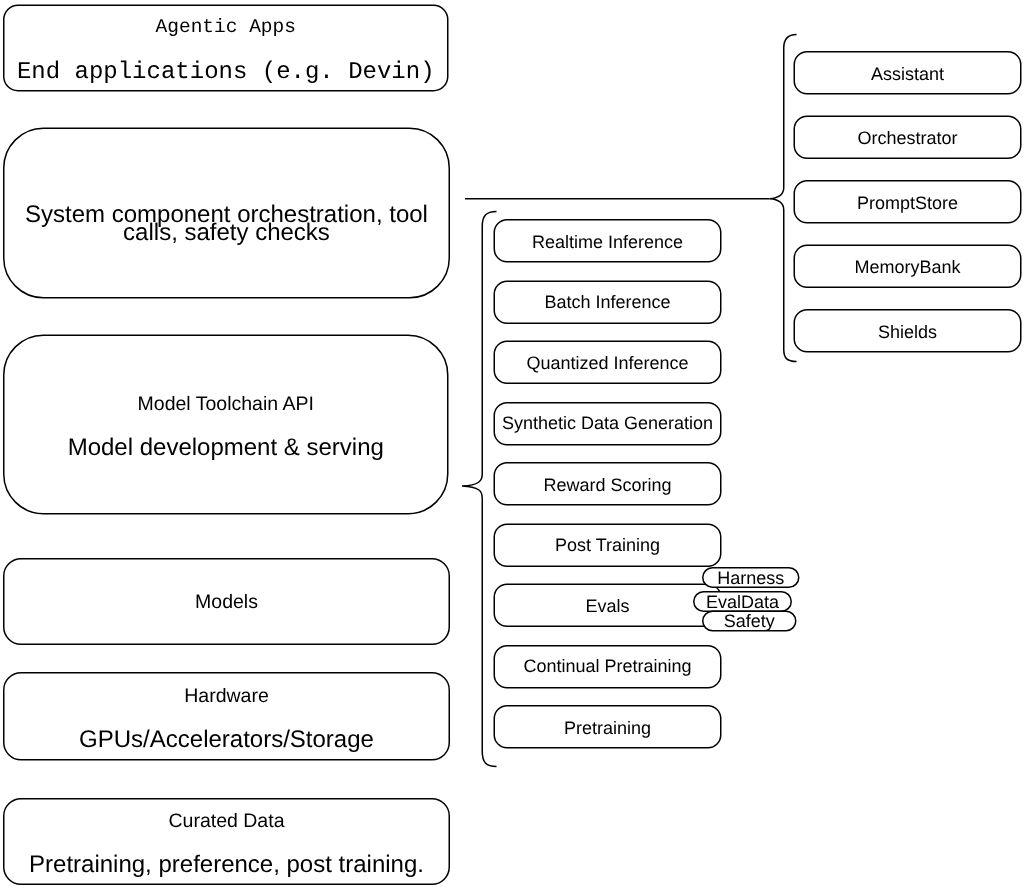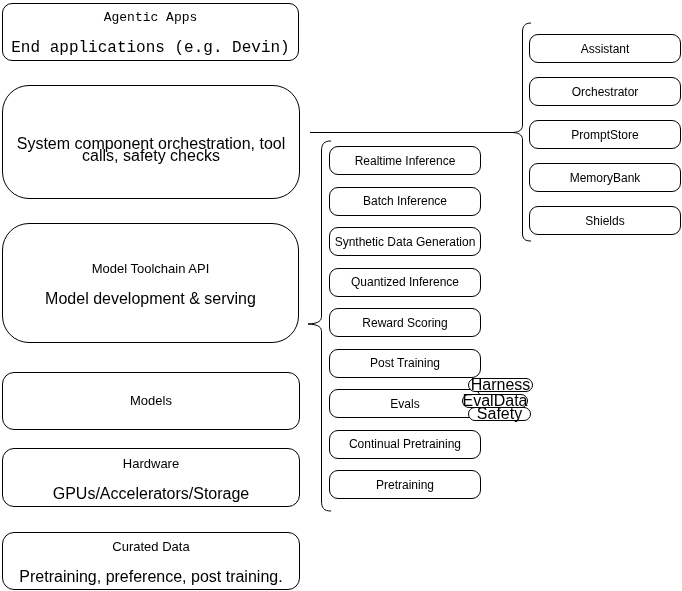--- a/index.html
+++ b/index.html
@@ -86,21 +86,21 @@
   .pill {
     position: absolute;
     box-sizing: border-box;
     height: 14px;
     border: 1px solid #000;
     border-radius: 7px;
     background: #fff;
     display: flex;
     align-items: center;
     justify-content: center;
-    font-size: 16px;
+    font-size: 12px;
     line-height: 10px;
     z-index: 3;
   }
   .pill-harness  { left: 138px; top: -12px; width: 65px; }
   .pill-evaldata { left: 132px; top: 4px;   width: 66px; }
   .pill-safety   { left: 138px; top: 17px;  width: 63px; }
 </style>
 </head>
 <body>
 
@@ -136,22 +136,22 @@
   </div>
 
   <div class="node n6">
     <div class="title">Curated Data</div>
     <div class="subtitle">Pretraining, preference, post training.</div>
   </div>
 
   <div class="mid-col">
     <div class="chip">Realtime Inference</div>
     <div class="chip">Batch Inference</div>
+    <div class="chip">Quantized Inference</div>
     <div class="chip">Synthetic Data Generation</div>
-    <div class="chip">Quantized Inference</div>
     <div class="chip">Reward Scoring</div>
     <div class="chip">Post Training</div>
     <div class="chip">
       <span>Evals</span>
       <span class="pill pill-harness">Harness</span>
       <span class="pill pill-evaldata">EvalData</span>
       <span class="pill pill-safety">Safety</span>
     </div>
     <div class="chip">Continual Pretraining</div>
     <div class="chip">Pretraining</div>

